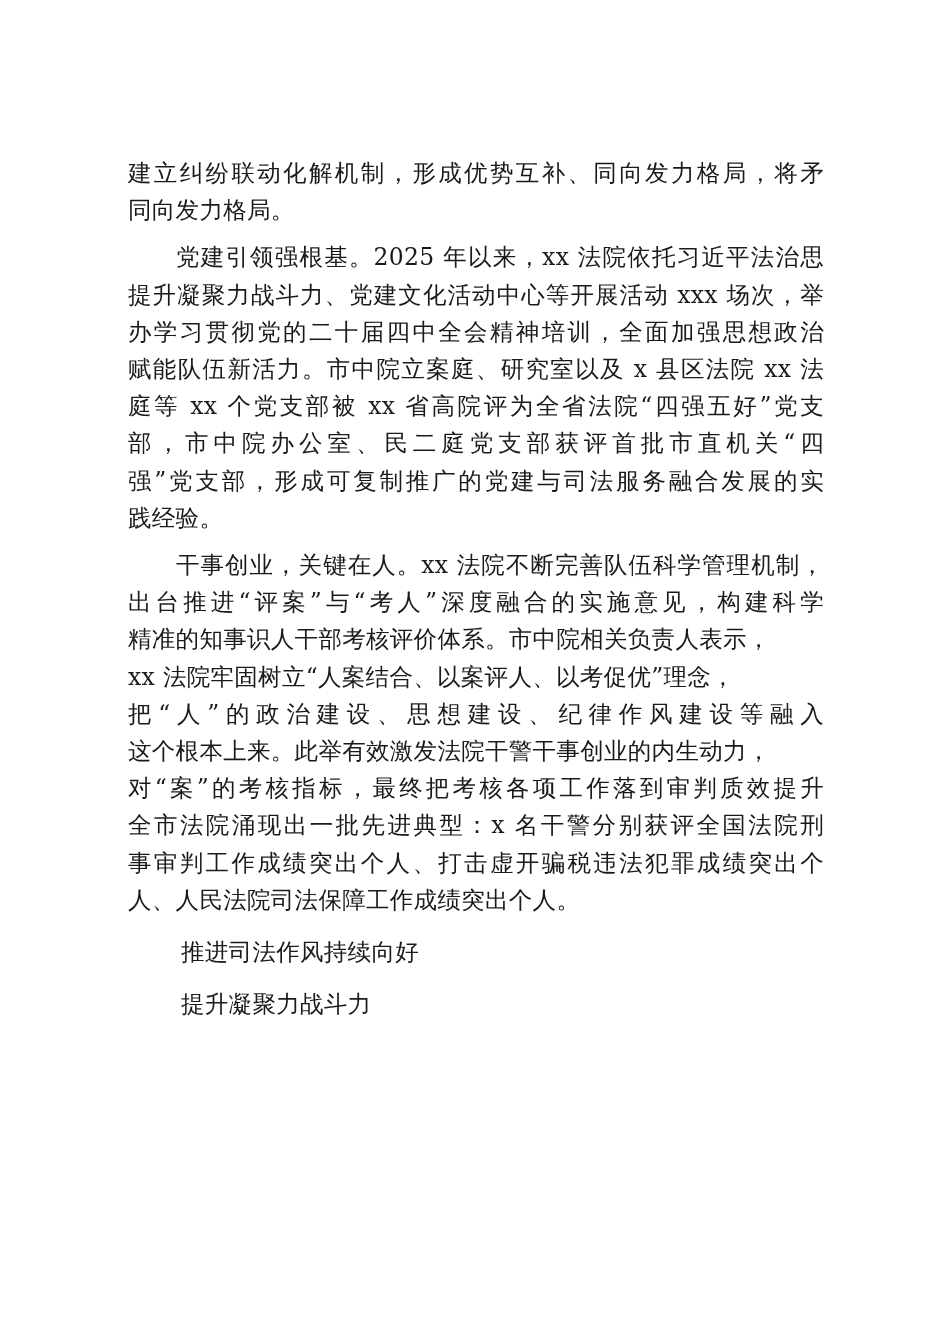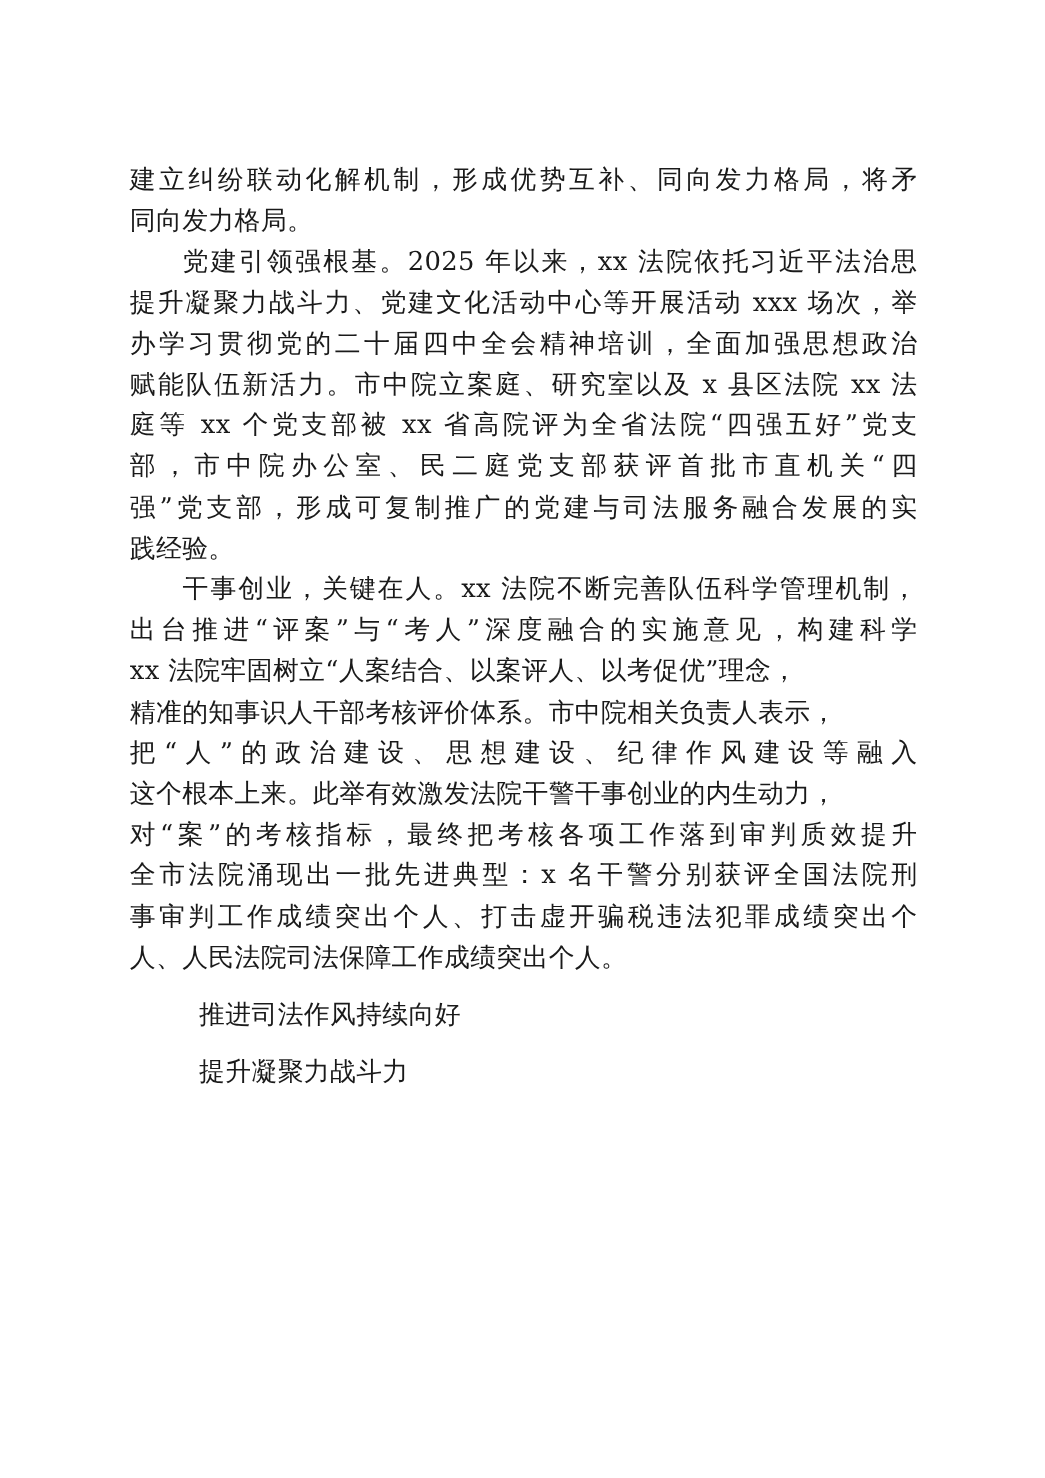--- a/index.html
+++ b/index.html
@@ -15,21 +15,21 @@
       font-family: "DejaVu Serif", "Liberation Serif", serif;
       color: #1a1a1a;
     }
     .page {
       position: absolute;
       left: 118px;
       top: 145px;
       width: 716px;
     }
     .para {
-      margin: 0;
+      margin: 10px;
       font-size: 23.5px;
       line-height: 37.2px;
       text-align: justify;
       text-align-last: left;
       letter-spacing: 0.3px;
     }
     .line {
       display: block;
       white-space: nowrap;
       text-align-last: justify;
@@ -66,22 +66,22 @@
     <span class="line">赋能队伍新活力。市中院立案庭、研究室以及 x 县区法院 xx 法</span>
     <span class="line">庭等 xx 个党支部被 xx 省高院评为全省法院“四强五好”党支</span>
     <span class="line">部，市中院办公室、民二庭党支部获评首批市直机关“四</span>
     <span class="line">强”党支部，形成可复制推广的党建与司法服务融合发展的实</span>
     <span class="line last">践经验。</span>
   </div>
 
   <div class="para">
     <span class="line indent">干事创业，关键在人。xx 法院不断完善队伍科学管理机制，</span>
     <span class="line">出台推进“评案”与“考人”深度融合的实施意见，构建科学</span>
+    <span class="line last">精准的知事识人干部考核评价体系。市中院相关负责人表示，</span>
     <span class="line last">xx 法院牢固树立“人案结合、以案评人、以考促优”理念，</span>
-    <span class="line last">精准的知事识人干部考核评价体系。市中院相关负责人表示，</span>
     <span class="line">把“人”的政治建设、思想建设、纪律作风建设等融入</span>
     <span class="line last">这个根本上来。此举有效激发法院干警干事创业的内生动力，</span>
     <span class="line">对“案”的考核指标，最终把考核各项工作落到审判质效提升</span>
     <span class="line">全市法院涌现出一批先进典型：x 名干警分别获评全国法院刑</span>
     <span class="line">事审判工作成绩突出个人、打击虚开骗税违法犯罪成绩突出个</span>
     <span class="line last">人、人民法院司法保障工作成绩突出个人。</span>
   </div>
 
   <p class="heading">推进司法作风持续向好</p>
   <p class="heading">提升凝聚力战斗力</p>

